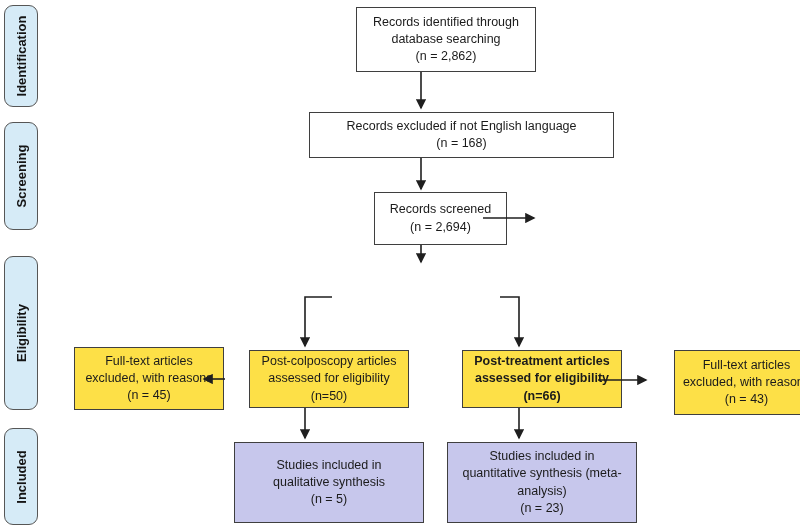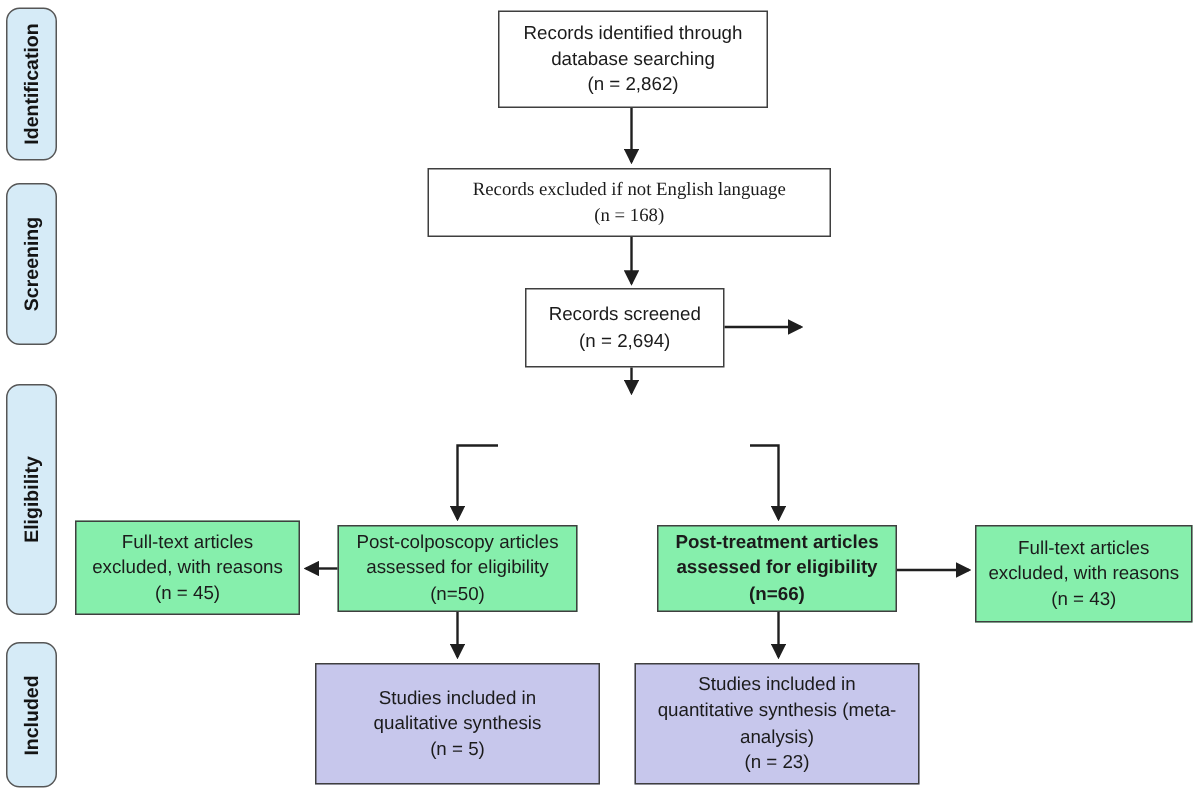--- a/index.html
+++ b/index.html
@@ -5,23 +5,23 @@
   html,body { margin:0; padding:0; background:#ffffff; }
   .canvas {
     position:relative; width:800px; height:529px; background:#ffffff;
     font-family:"Liberation Sans", sans-serif; color:#1b1b1b; overflow:hidden;
   }
   .node {
     position:absolute; box-sizing:border-box;
     border:1.5px solid #3f3f3f; background:#ffffff;
     display:flex; align-items:center; justify-content:center;
     text-align:center; white-space:pre-line;
-    font-size:12.5px; line-height:1.38; padding:1px 3px;
+    font-size:12.5px; line-height:1.38; padding:1px 3px;margin-left:24px;
   }
-  .lav  { background:#86efac; }
+  .lav  { background:#fde047; }
   .lav2 { background:#c7c7ec; }
   .stage {
     position:absolute; left:4px; width:34px; box-sizing:border-box;
     background:#d6ebf7; border:1.5px solid #565656; border-radius:9px;
   }
   .stage span {
     position:absolute; top:50%; left:50%;
     transform:translate(-50%,-50%) rotate(-90deg);
     white-space:nowrap; font-weight:bold; font-size:13px; color:#141414;
   }
@@ -43,21 +43,21 @@
     <span>Eligibility</span>
   </div>
   <div class="stage" style="top:428px;height:97px;">
     <span>Included</span>
   </div>
 
   <div class="node" style="left:332px;top:7px;width:180px;height:65px;">Records identified through
 database searching
 (n = 2,862)</div>
 
-  <div class="node" style="left:285px;top:112px;width:269px;height:46px;font-family:Liberation Serif, serif;">Records excluded if not English language
+  <div class="node" style="left:285px;top:112px;width:305px;height:46px;">Records excluded if not English language
 (n = 168)</div>
 
   <div class="node" style="left:350px;top:192px;width:133px;height:53px;">Records screened
 (n = 2,694)</div>
 
 
 
   <div class="node lav" style="left:225px;top:350px;width:160px;height:58px;">Post-colposcopy articles
 assessed for eligibility
 (n=50)</div>

